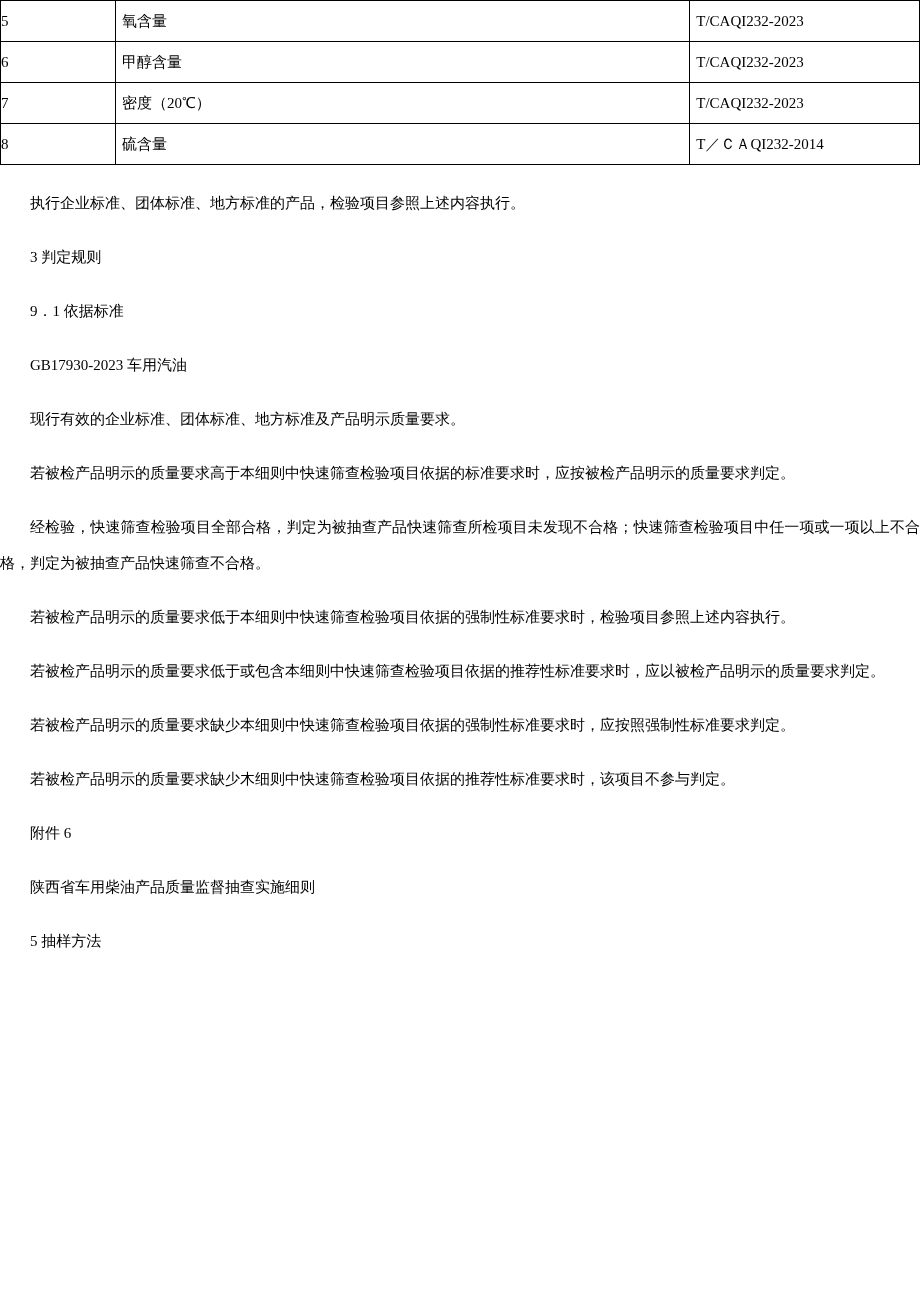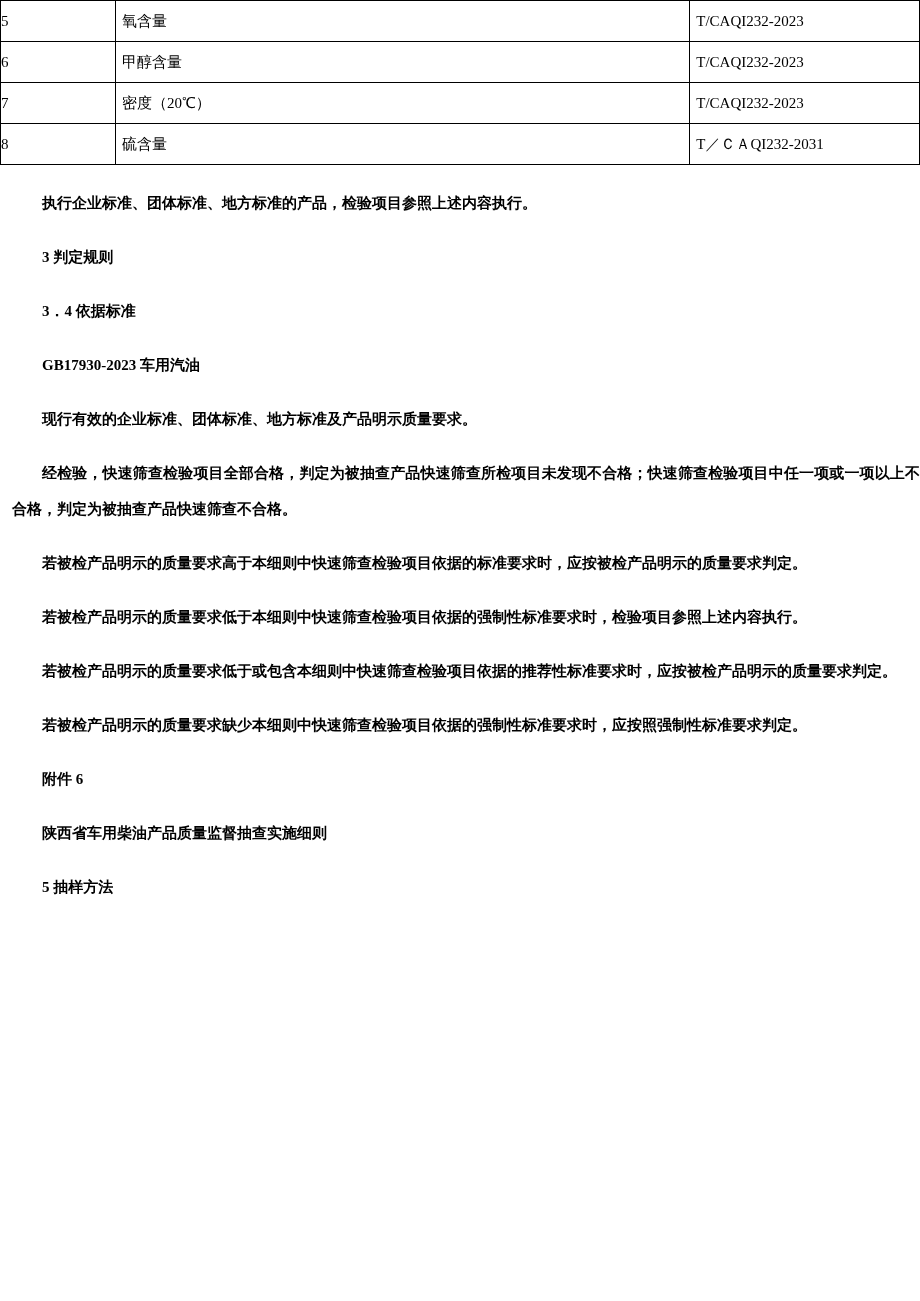--- a/index.html
+++ b/index.html
@@ -35,22 +35,21 @@
       width: 100px;
       padding-left: 0;
     }
     .col-item {
       width: 500px;
     }
     .col-standard {
       width: 200px;
     }
     .text-body {
-      padding: 0 0 0 12px;
-      font-weight: bold;
+      padding: 0 0 0 0;
     }
     .text-body p {
       margin-bottom: 18px;
       text-indent: 2em;
       font-size: 15px;
       line-height: 2.4;
       text-align: justify;
     }
   </style>
 </head>
@@ -70,33 +69,34 @@
         <td class="col-standard">T/CAQI232-2023</td>
       </tr>
       <tr>
         <td class="col-num">7</td>
         <td class="col-item">密度（20℃）</td>
         <td class="col-standard">T/CAQI232-2023</td>
       </tr>
       <tr>
         <td class="col-num">8</td>
         <td class="col-item">硫含量</td>
-        <td class="col-standard">T／ＣＡQI232-2031</td>
+        <td class="col-standard">T／ＣＡQI232-2014</td>
       </tr>
     </tbody>
   </table>
 
   <div class="text-body">
     <p>执行企业标准、团体标准、地方标准的产品，检验项目参照上述内容执行。</p>
     <p>3 判定规则</p>
-    <p>3．4 依据标准</p>
+    <p>9．1 依据标准</p>
     <p>GB17930-2023 车用汽油</p>
     <p>现行有效的企业标准、团体标准、地方标准及产品明示质量要求。</p>
+    <p>若被检产品明示的质量要求高于本细则中快速筛查检验项目依据的标准要求时，应按被检产品明示的质量要求判定。</p>
     <p>经检验，快速筛查检验项目全部合格，判定为被抽查产品快速筛查所检项目未发现不合格；快速筛查检验项目中任一项或一项以上不合格，判定为被抽查产品快速筛查不合格。</p>
-    <p>若被检产品明示的质量要求高于本细则中快速筛查检验项目依据的标准要求时，应按被检产品明示的质量要求判定。</p>
     <p>若被检产品明示的质量要求低于本细则中快速筛查检验项目依据的强制性标准要求时，检验项目参照上述内容执行。</p>
-    <p>若被检产品明示的质量要求低于或包含本细则中快速筛查检验项目依据的推荐性标准要求时，应按被检产品明示的质量要求判定。</p>
+    <p>若被检产品明示的质量要求低于或包含本细则中快速筛查检验项目依据的推荐性标准要求时，应以被检产品明示的质量要求判定。</p>
     <p>若被检产品明示的质量要求缺少本细则中快速筛查检验项目依据的强制性标准要求时，应按照强制性标准要求判定。</p>
+    <p>若被检产品明示的质量要求缺少木细则中快速筛查检验项目依据的推荐性标准要求时，该项目不参与判定。</p>
     <p>附件 6</p>
     <p>陕西省车用柴油产品质量监督抽查实施细则</p>
     <p>5 抽样方法</p>
   </div>
 </div>
 
 </body></html>

